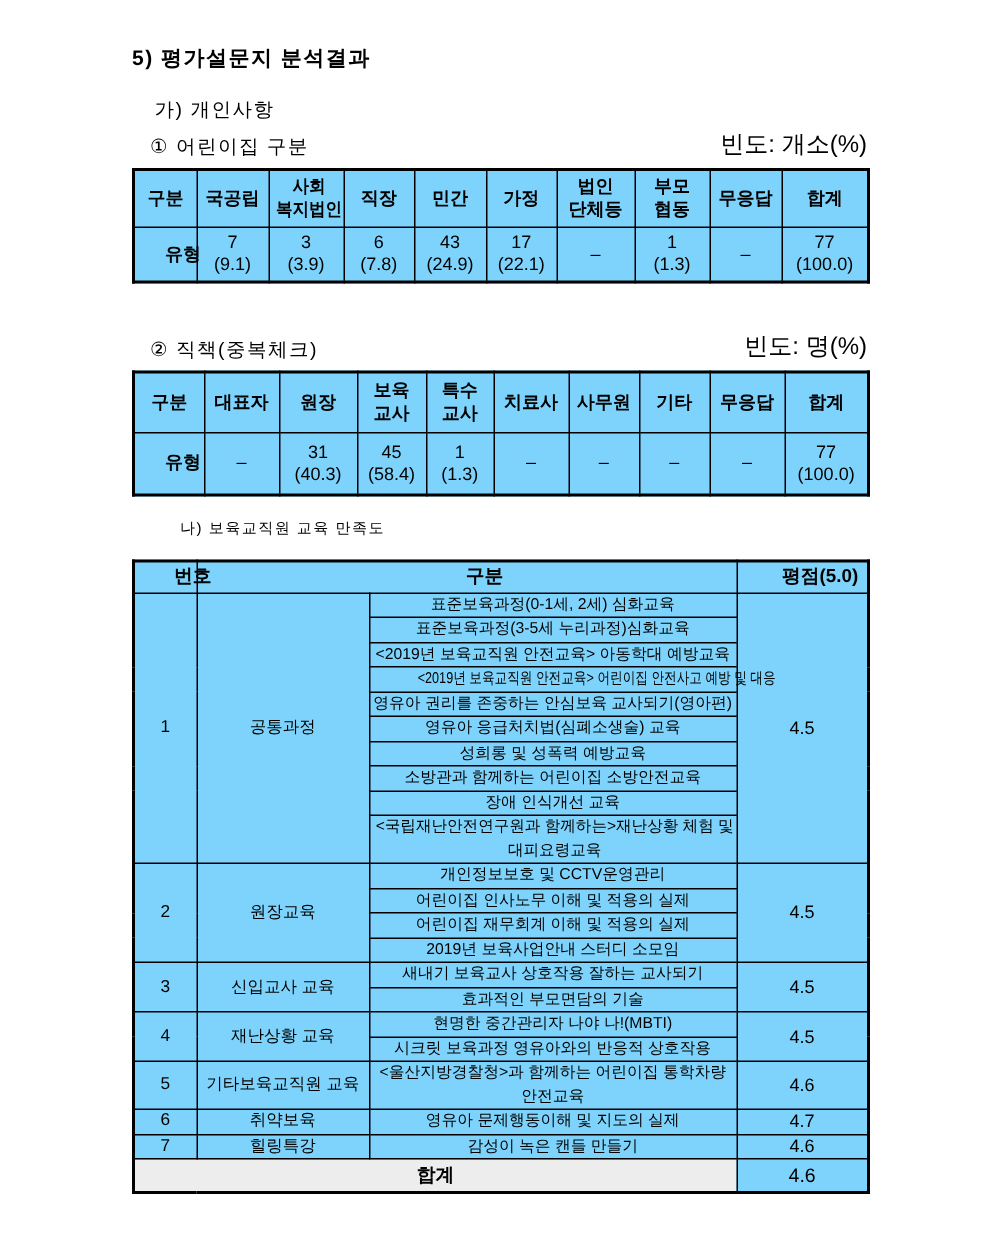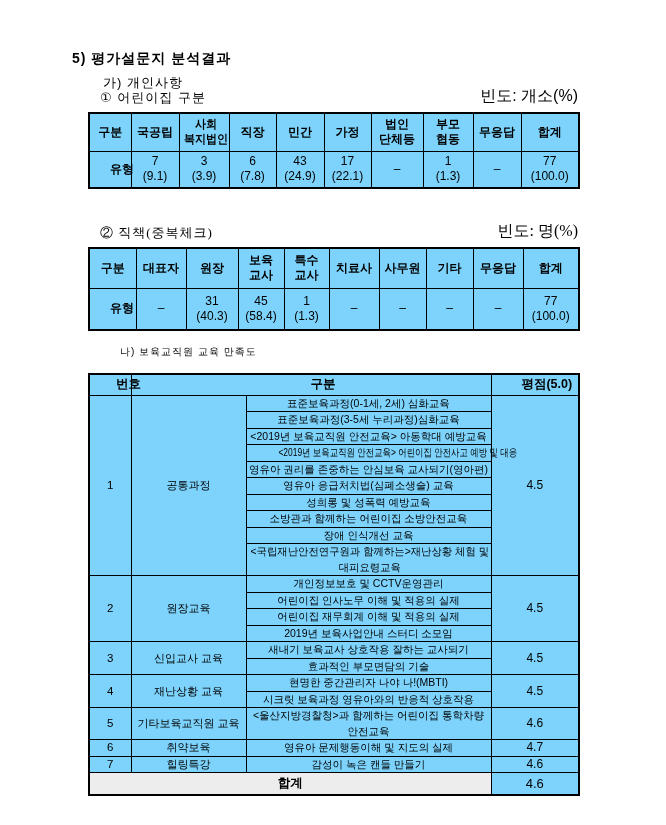--- a/index.html
+++ b/index.html
@@ -3,27 +3,27 @@
 <meta charset="utf-8">
 <style>
   * { margin:0; padding:0; box-sizing:border-box; }
   html,body { background:#fff; }
   body {
     width:666px; height:825px; position:relative;
     font-family:"Liberation Sans","DejaVu Sans",sans-serif;
     color:#000;
   }
   .abs { position:absolute; }
-  .doc-title { left:72px; top:30px; font-size:14px; font-weight:700; letter-spacing:1px;margin-top:20px; }
-  .sec-a     { left:103px; top:74px; font-size:13px; letter-spacing:1px; }
+  .doc-title { left:88px; top:30px; font-size:14px; font-weight:700; letter-spacing:1px; }
+  .sec-a     { left:103px; top:64px; font-size:13px; letter-spacing:1px; }
   .sub-row   { left:100px; width:478px; display:flex; justify-content:space-between; align-items:flex-end; }
   .sub-row .sub-label { font-size:13px; letter-spacing:1px; }
   .sub-row .sub-note  { font-size:16px;text-align:right; }
   .row1 { top:86px; }
-  .row2 { top:221px;font-family:Liberation Serif, serif; }
+  .row2 { top:221px; }
   .sec-b { left:120px; top:345px; font-size:10px; letter-spacing:1px; }
 
   table { border-collapse:collapse; table-layout:fixed; border:2px solid #000; background:#7dd3fc; }
   td, th { border:1px solid #000; text-align:center; vertical-align:middle; padding:0 2px; font-weight:400; }
   .fit { display:inline-block; white-space:pre; transform-origin:50% 50%; text-align:center; line-height:15px; }
 
   
   .freq { left:88px; width:490px; }
   .freq-1 { top:112px; }
   .freq-2 { top:247px; }

